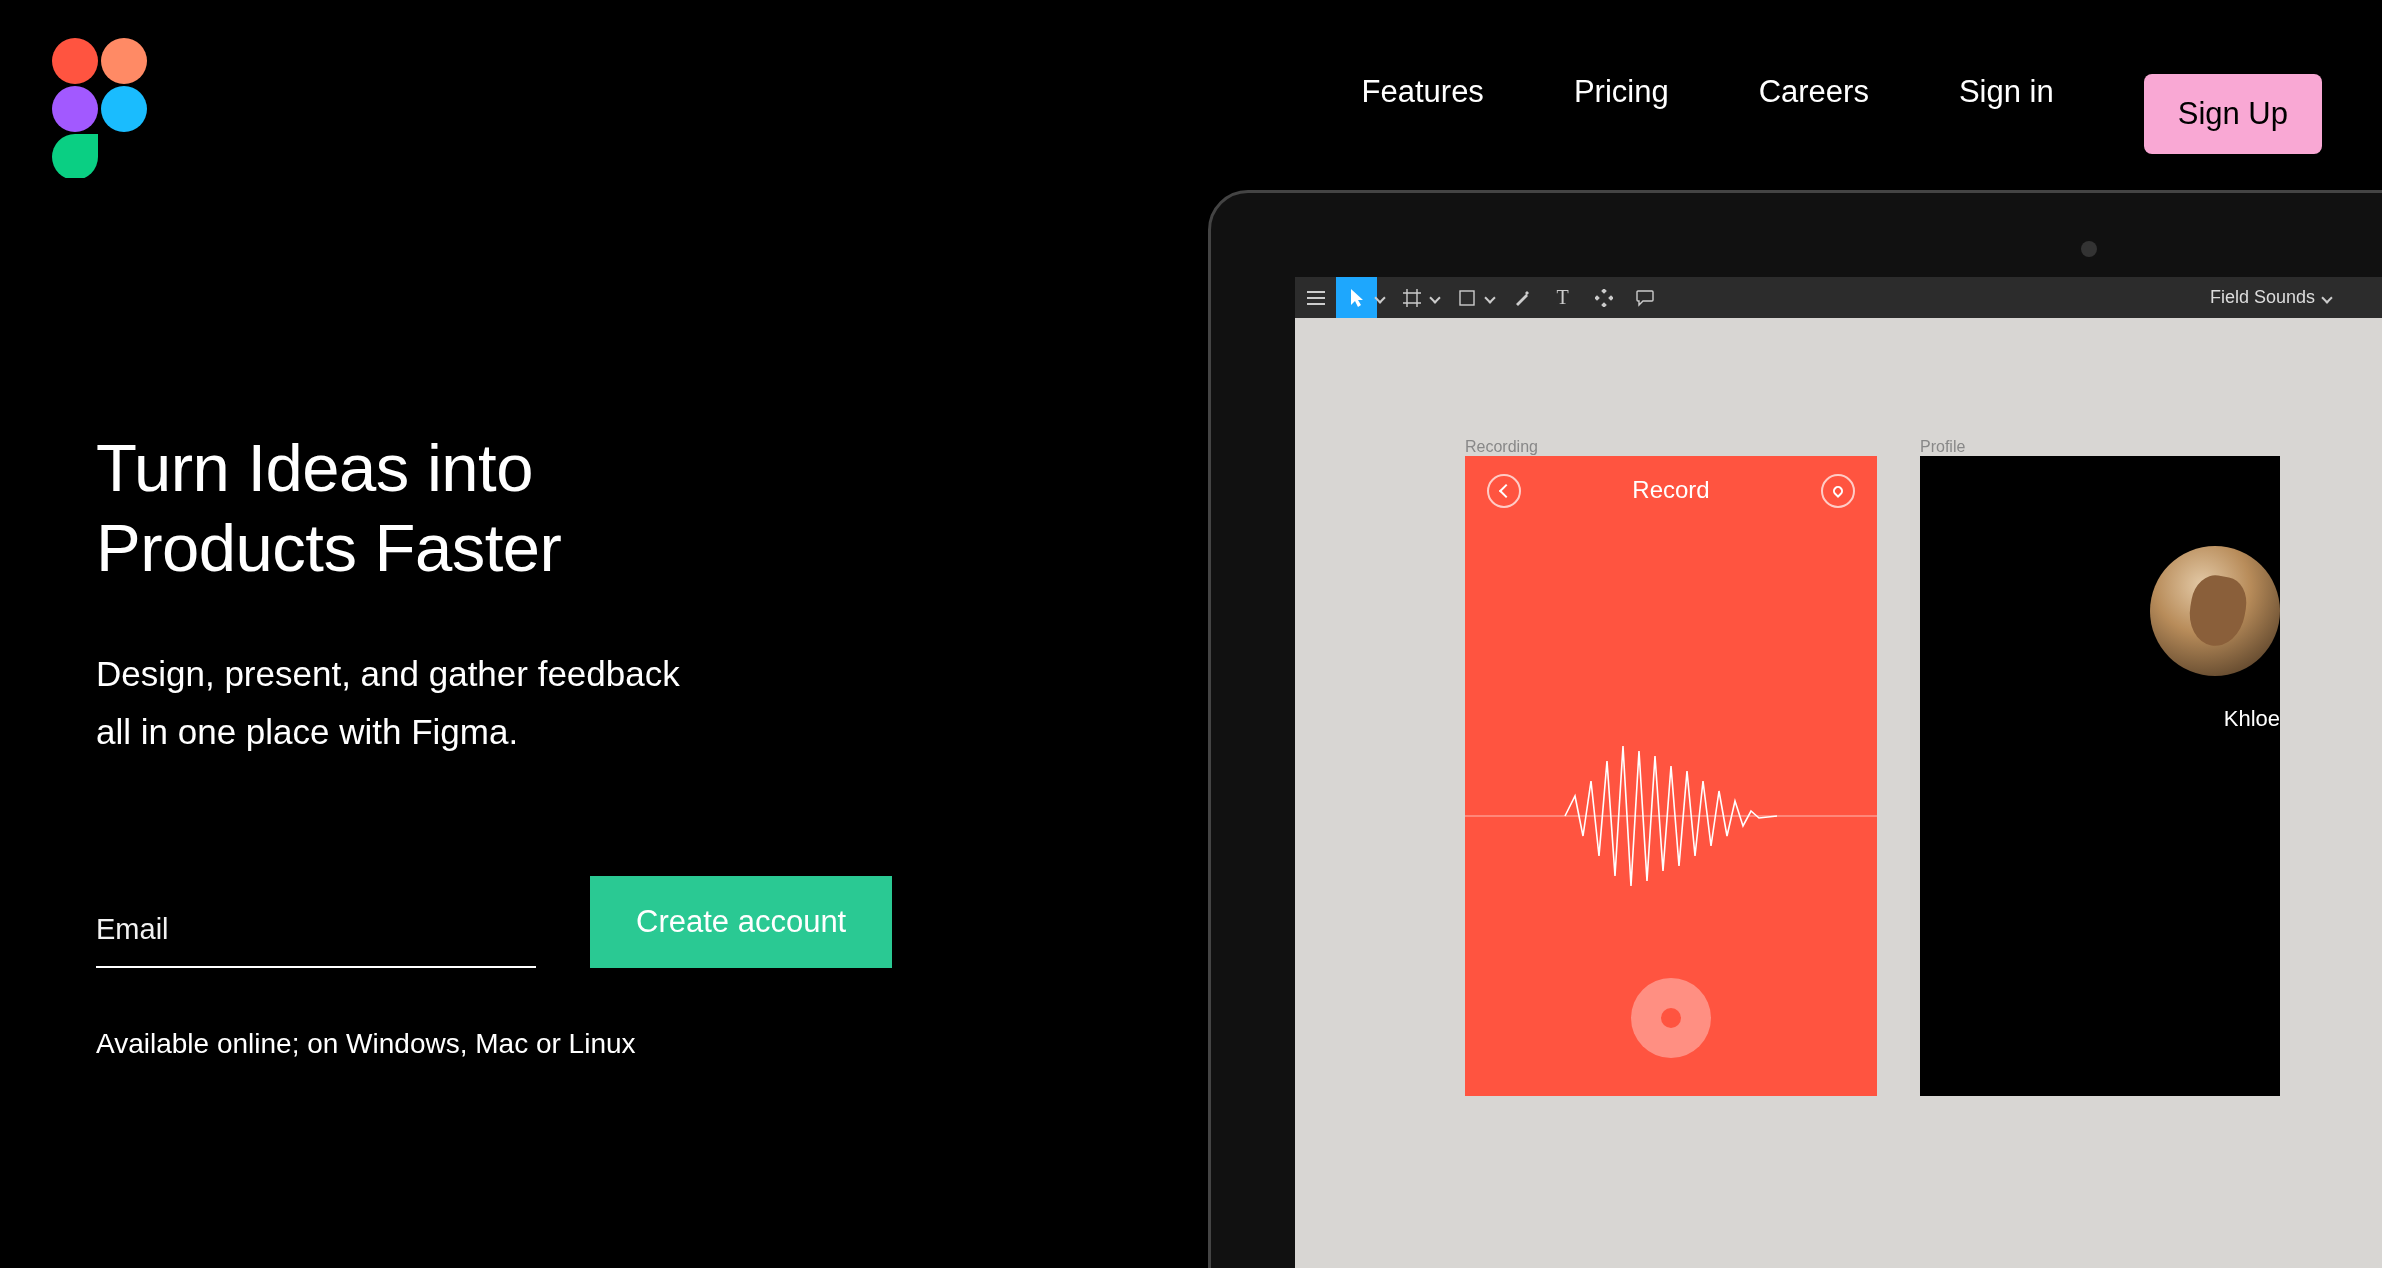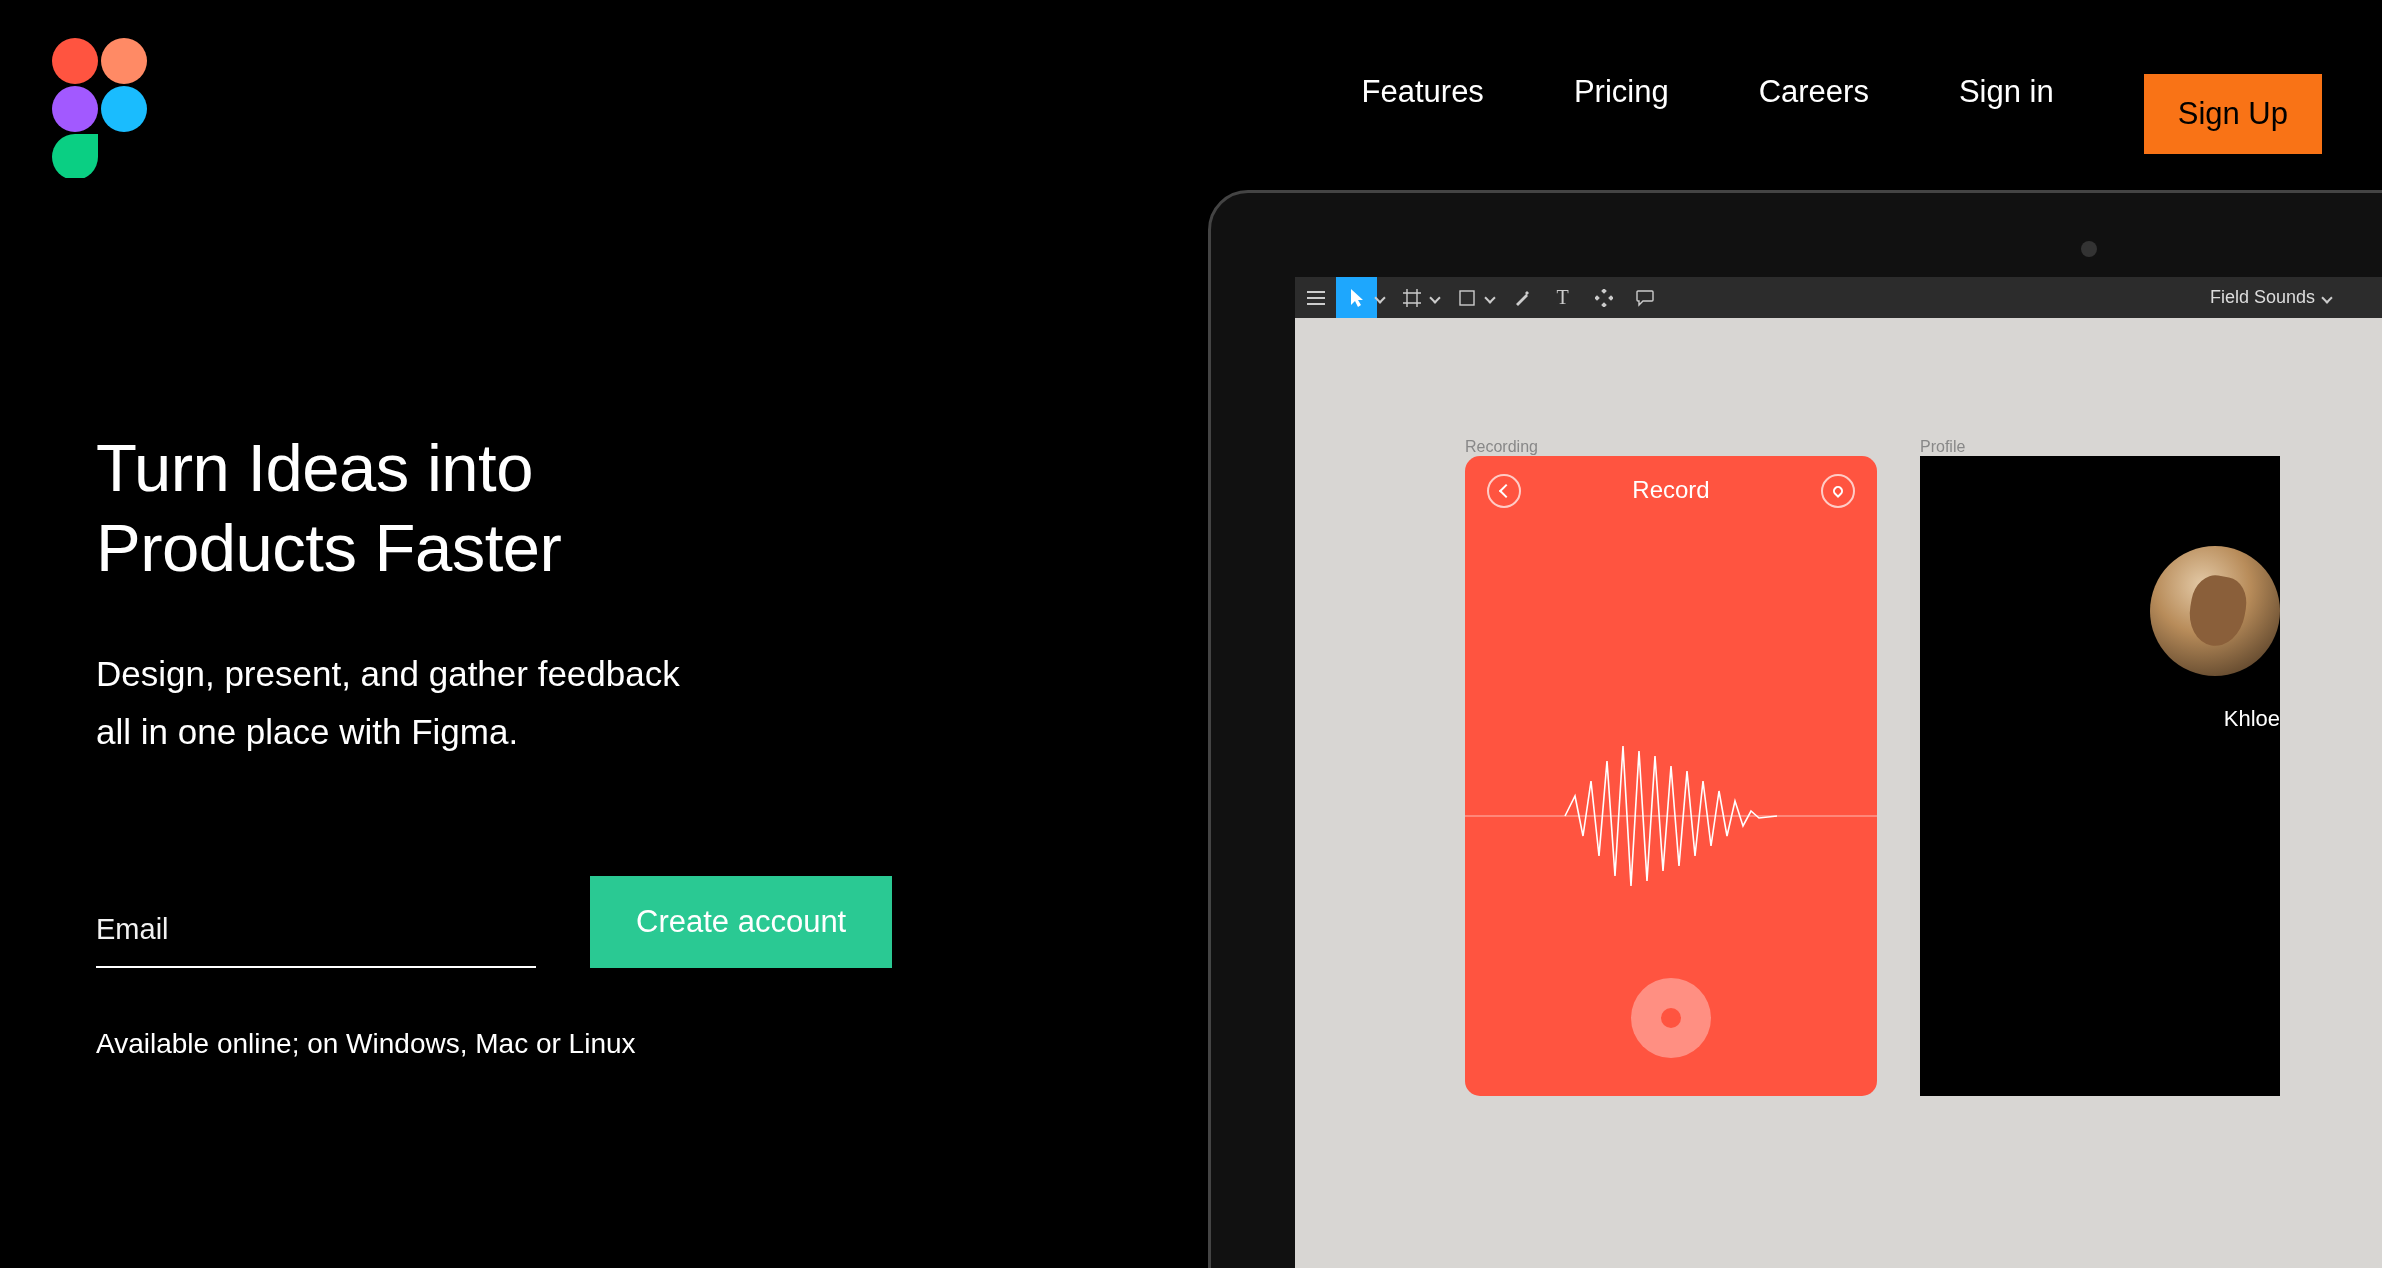--- a/index.html
+++ b/index.html
@@ -27,26 +27,26 @@
   align-items: flex-start;
   gap: 90px;
 }
 .nav-link {
   font-size: 31px;
   color: #fff;
   text-decoration: none;
   cursor: pointer;
 }
 .signup-btn {
-  background: #f97316;
+  background: #f9a8d4;
   color: #000;
   border: none;
   padding: 22px 34px;
   font-size: 31px;
-  border-radius: 0;
+  border-radius: 8px;
   cursor: pointer;
 }
 
 
 .hero {
   position: absolute;
   top: 428px;
   left: 96px;
   width: 900px;
 }
@@ -167,21 +167,20 @@
 .frame-label-profile { top: 120px; left: 625px; }
 
 
 .artboard-recording {
   position: absolute;
   top: 138px;
   left: 170px;
   width: 412px;
   height: 640px;
   background: #ff5440;
-  border-radius: 15px;
 }
 .rec-header {
   display: flex;
   align-items: center;
   justify-content: space-between;
   padding: 18px 22px 0 22px;
 }
 .rec-title {
   color: #fff;
   font-size: 24px;

